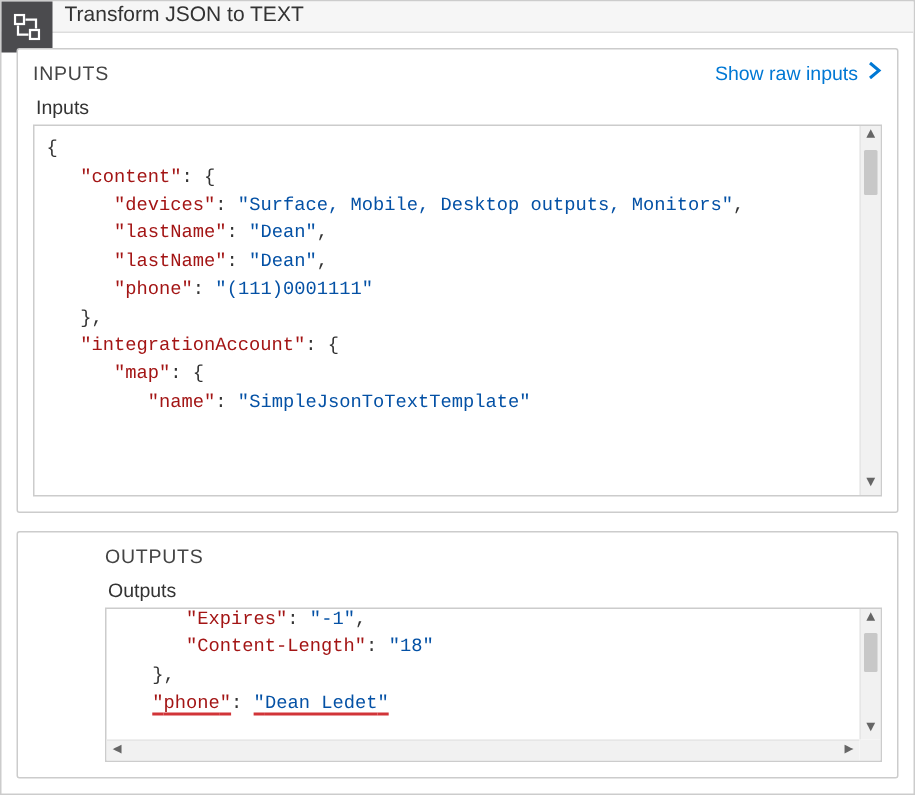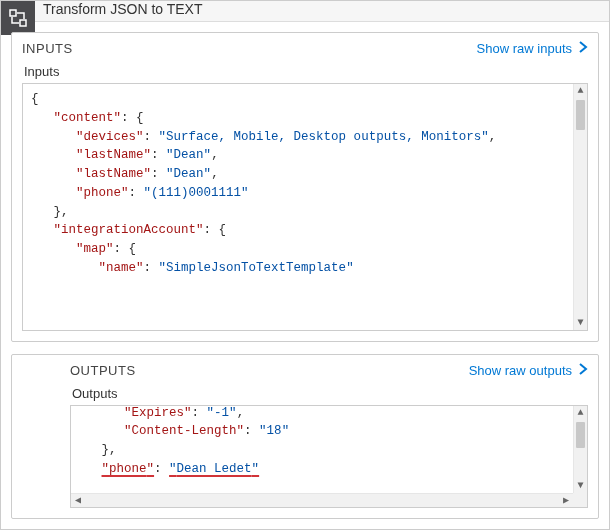--- a/index.html
+++ b/index.html
@@ -214,28 +214,20 @@
             <div class="thumb" style="top:16px;height:30px"></div>
             <div class="dn">▼</div>
           </div>
         </div>
       </div>
     </div>
 
     <div class="panel panel-outputs">
       <div class="panel-header">
         <div class="panel-header-left">OUTPUTS</div>
-        <div class="panel-header-right">
-          <span>Show raw outputs</span>
-          <span class="chev">
-            <svg width="10" height="12" viewBox="0 0 10 12">
-                <path d="M2 1 L8 6 L2 11" fill="none" stroke="#0078d4" stroke-width="2"></path>
-              </svg>
-          </span>
-        </div>
       </div>
       <div class="panel-body">
         <div class="sub-label">Outputs</div>
         <div class="code-box">
           <div class="code-scroll outshift">
    
       <span class="k">"<span>Expires</span>"</span><span class="p">: </span><span class="s">"<span>-1</span>"</span><span class="p">,</span>
       <span class="k">"<span>Content-Length</span>"</span><span class="p">: </span><span class="s">"<span>18</span>"</span>
    <span class="p">},</span>
    <span class="k uline">"<span>phone</span>"</span><span class="p">: </span><span class="s uline">"<span>Dean Ledet</span>"</span>

